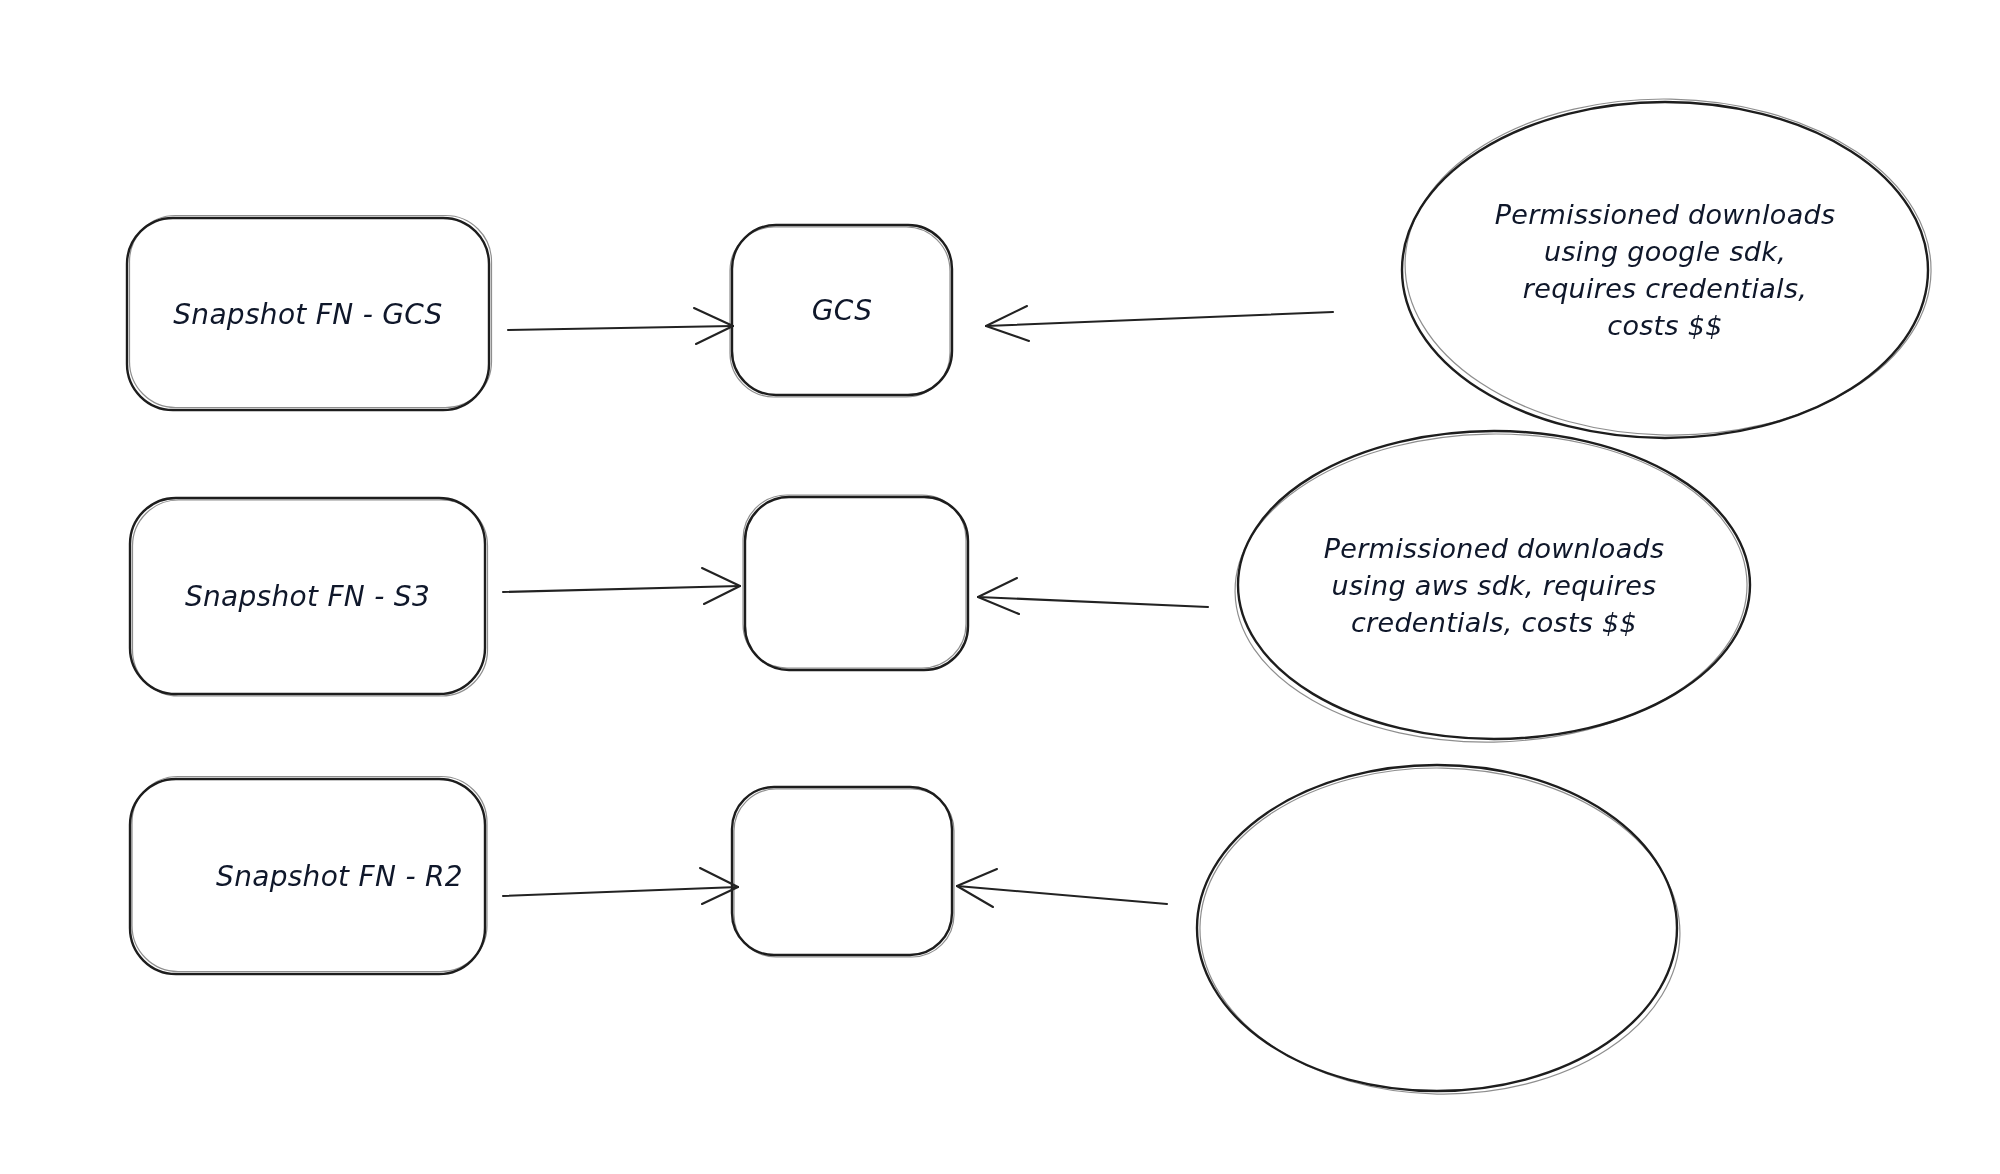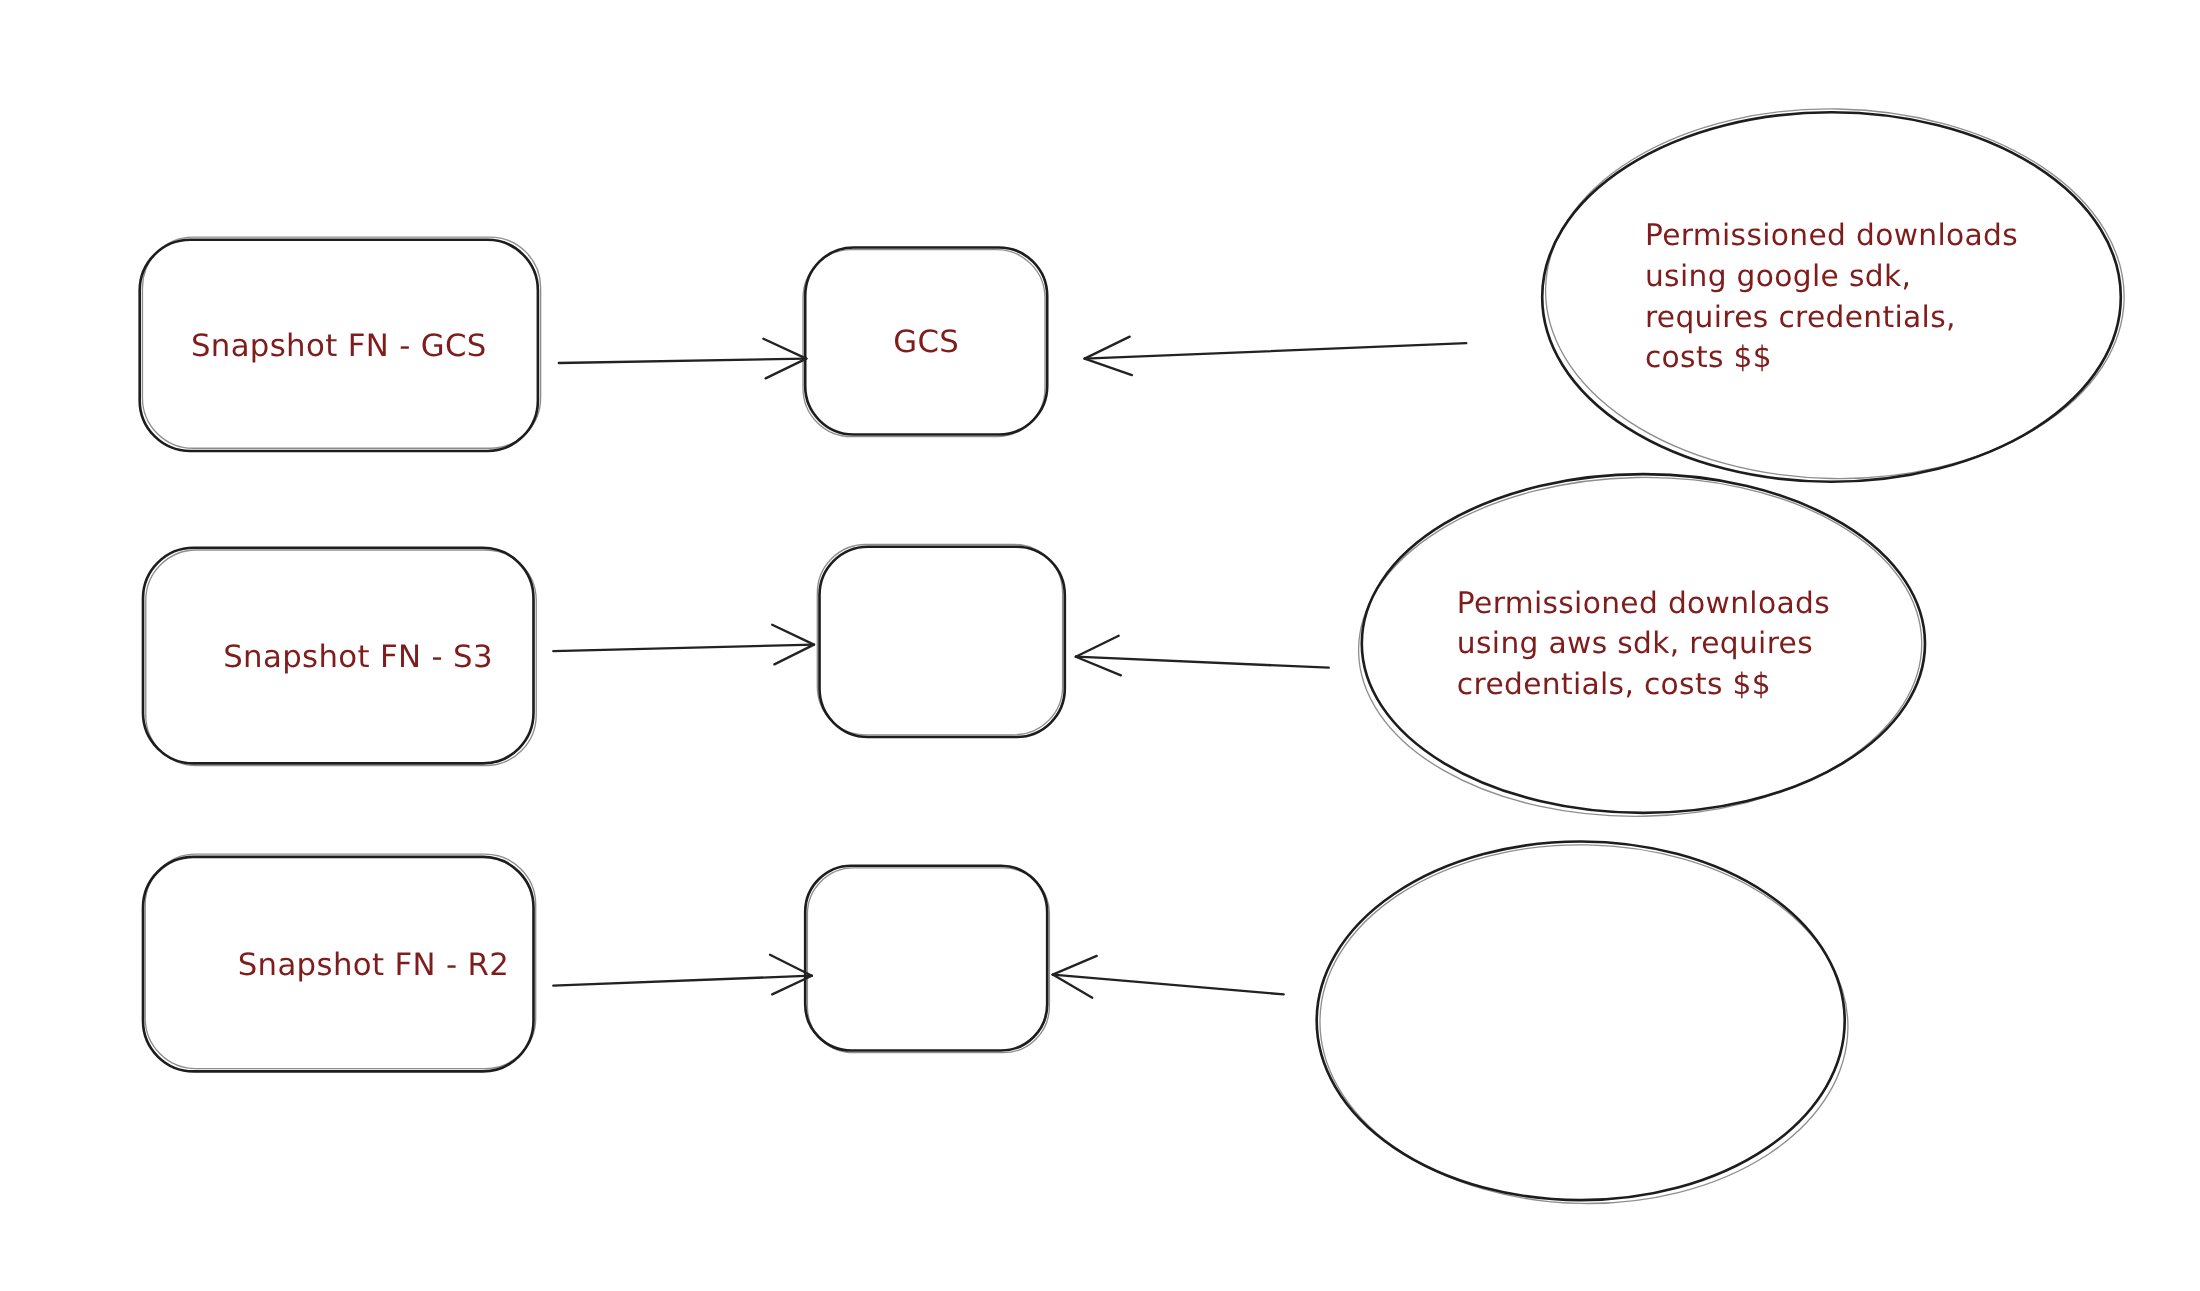--- a/index.html
+++ b/index.html
@@ -15,25 +15,26 @@
   }
   .canvas svg { position: absolute; left: 0; top: 0; }
   .shape { fill: #ffffff; stroke: #1d1d1d; stroke-width: 2.4; }
   .shape2 { fill: none; stroke: #1d1d1d; stroke-width: 1.2; opacity: .5; }
   .arrow { fill: none; stroke: #222222; stroke-width: 2.1; stroke-linecap: round; }
   .lbl {
     position: absolute;
     display: flex;
     align-items: center;
     justify-content: center;
-    text-align: left;
+    text-align: center;
     font-size: 28px;
     letter-spacing: 0.3px;
-    color: #7f1d1d;
+    color: #0f172a;
     pointer-events: none;
+    font-style: italic;
   }
   .note {
     font-size: 27px;
     line-height: 37px;
     white-space: pre-line;
   }
 </style>
 </head>
 <body>
 
@@ -102,20 +103,20 @@
     </g>
   </svg>
 
   <div class="lbl" style="left:732px; top:225px; width:220px; height:170px;">GCS</div>
   <div class="lbl" style="left:127px; top:218px; width:362px; height:192px;">Snapshot FN - GCS</div>
   <div class="lbl note" style="left:1402px; top:102px; width:526px; height:336px;">Permissioned downloads
 using google sdk,
 requires credentials,
 costs $$</div>
 
-  <div class="lbl" style="left:148px; top:498px; width:355px; height:196px;">Snapshot FN - S3</div>
+  <div class="lbl" style="left:130px; top:498px; width:355px; height:196px;">Snapshot FN - S3</div>
   <div class="lbl note" style="left:1238px; top:431px; width:512px; height:308px;">Permissioned downloads
 using aws sdk, requires
 credentials, costs $$</div>
 
   <div class="lbl" style="left:130px; top:779px; width:419px; height:195px;">Snapshot FN - R2</div>
 
 </div>
 
 </body></html>

